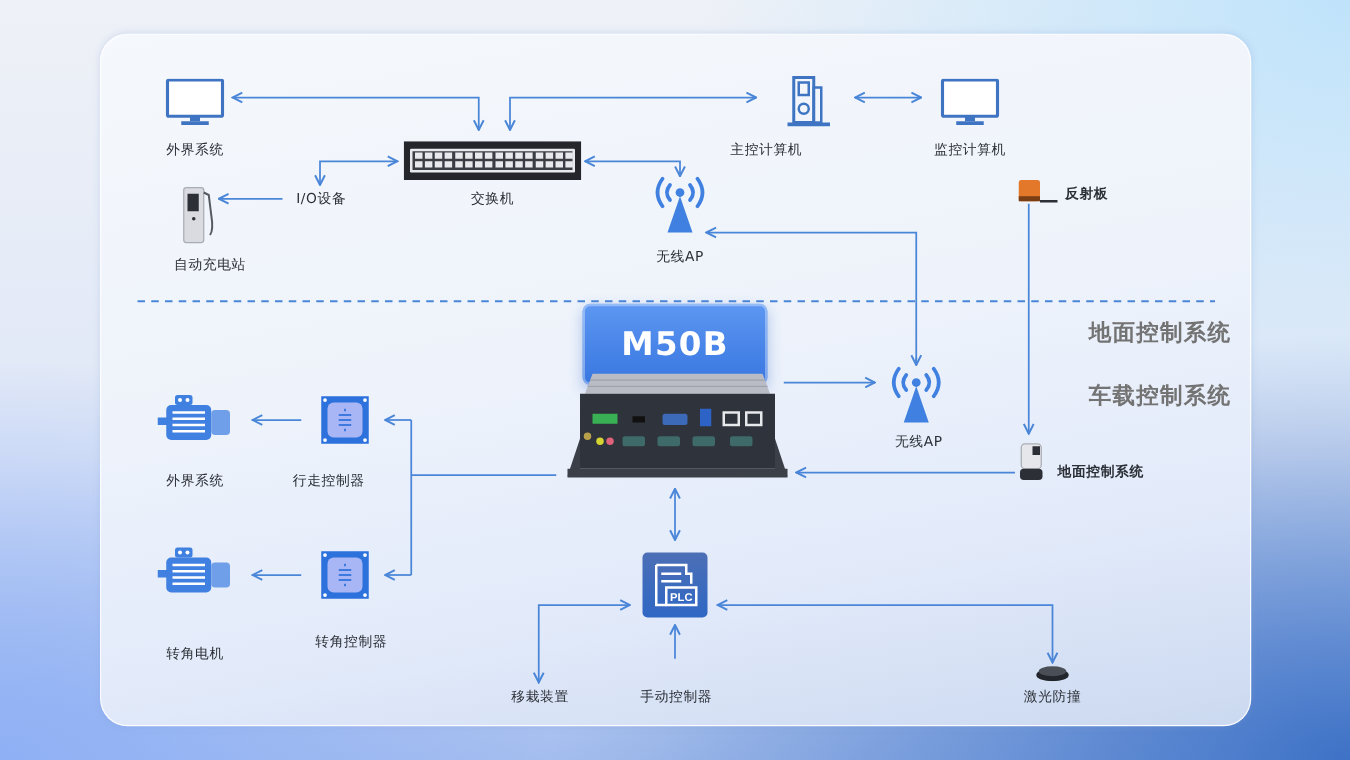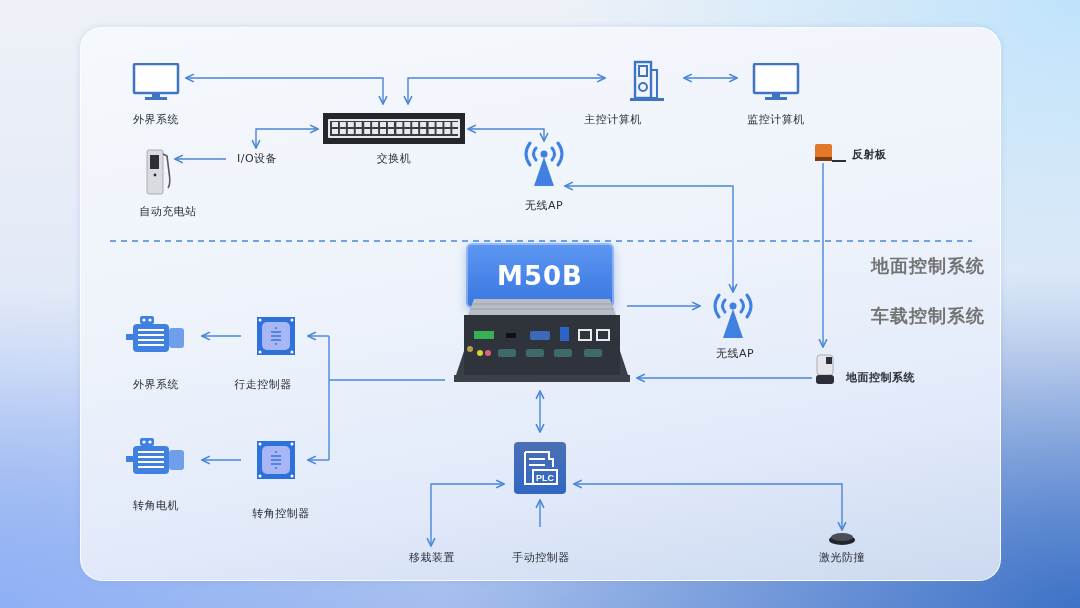--- a/index.html
+++ b/index.html
@@ -268,21 +268,21 @@
   <rect x="7" y="9" width="36" height="28" rx="4" fill="#3f80e0"></rect>
   <g stroke="#fff" stroke-width="2">
       <line x1="12" y1="15" x2="38" y2="15"></line>
       <line x1="12" y1="20" x2="38" y2="20"></line>
       <line x1="12" y1="25" x2="38" y2="25"></line>
       <line x1="12" y1="30" x2="38" y2="30"></line>
     </g>
   <rect x="0" y="19" width="8" height="6" fill="#3f80e0"></rect>
   <rect x="43" y="13" width="15" height="20" rx="3" fill="#6f9fe8"></rect>
 </svg>
-<div class="label" style="left:156px;top:498px">转角电机</div>
+<div class="label" style="left:156px;top:515px">转角电机</div>
 
 <svg class="icon" style="left:256px;top:316px" width="40" height="40" viewBox="0 0 40 40">
   <rect x="1" y="1" width="38" height="38" fill="#2d72dc"></rect>
   <rect x="6" y="6" width="28" height="28" rx="5" fill="#a9b6f5"></rect>
   <g fill="#fff">
       <circle cx="4" cy="4" r="1.5"></circle>
       <circle cx="36" cy="4" r="1.5"></circle>
       <circle cx="4" cy="36" r="1.5"></circle>
       <circle cx="36" cy="36" r="1.5"></circle>
     </g>

